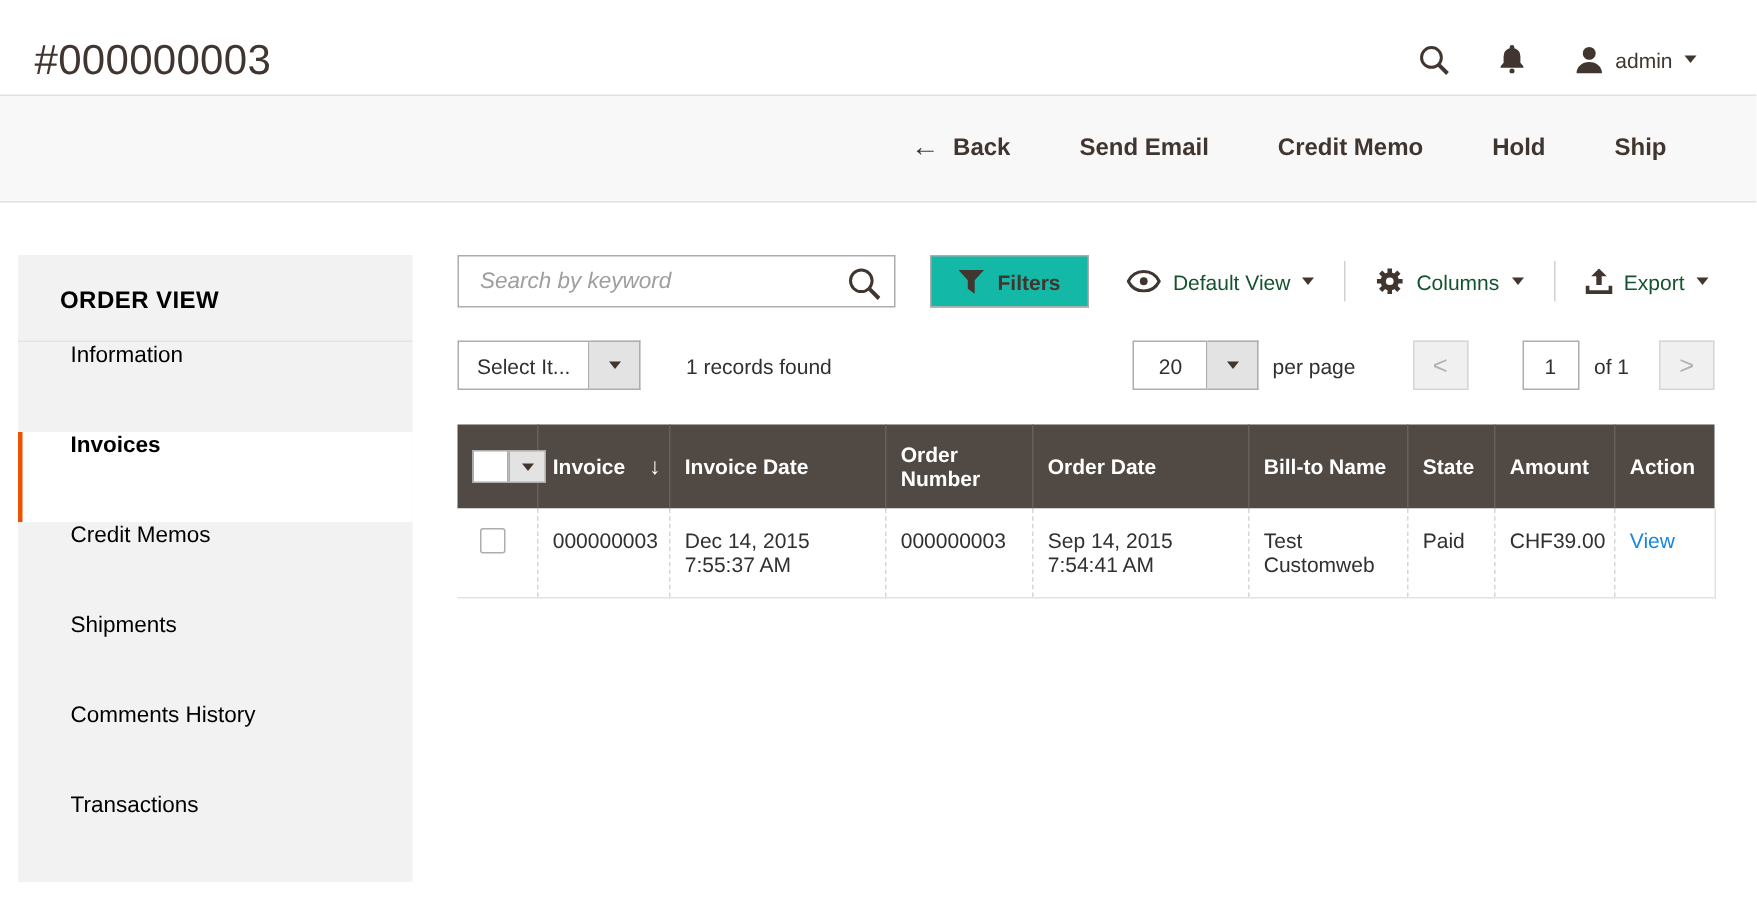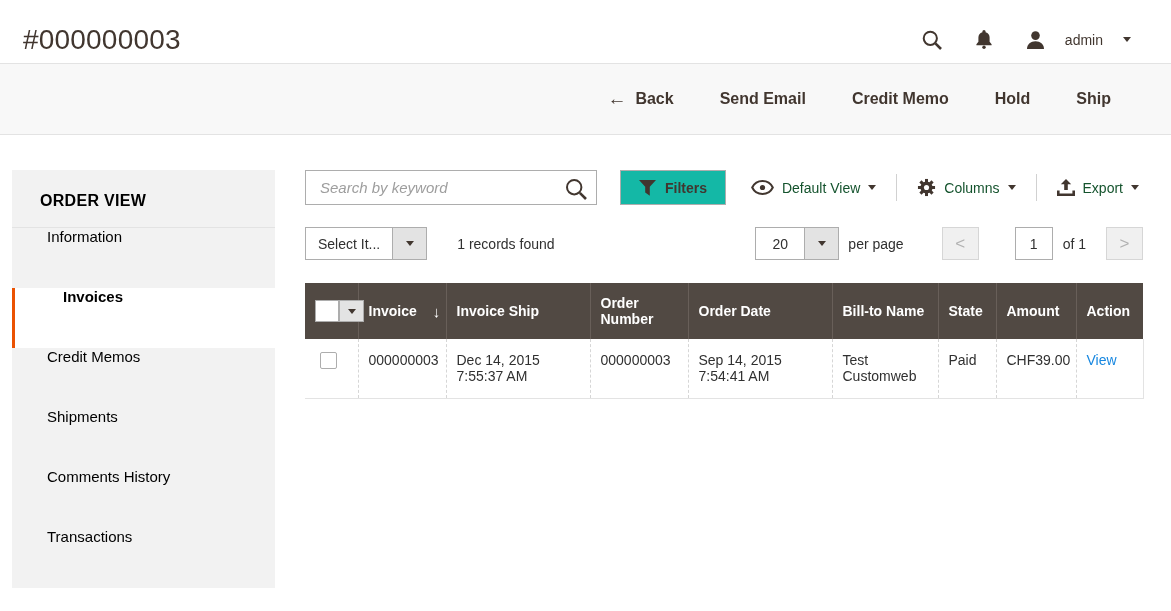--- a/index.html
+++ b/index.html
@@ -5,21 +5,21 @@
   * { margin:0; padding:0; box-sizing:border-box; }
   html,body { width:1171px; height:611px; background:#fff; overflow:hidden;
     font-family:"Liberation Sans", sans-serif; color:#41362f; }
 
   
   .page-header { height:63px; display:flex; align-items:center;
     justify-content:space-between; padding:16px 40px 0 23px; background:#fff; }
   .page-title { font-size:28px; font-weight:400; color:#41362f; letter-spacing:.2px; }
   .header-actions { display:flex; align-items:center; gap:34px; }
   .hicon-btn { background:none; border:none; cursor:pointer; display:flex; align-items:center; padding:0; }
-  .user-menu { display:flex; align-items:center; gap:20px; background:none; border:none; cursor:pointer;
+  .user-menu { display:flex; align-items:center; gap:8px; background:none; border:none; cursor:pointer;
     font-family:inherit; font-size:14px; color:#41362f; }
 
   .caret { width:0; height:0; display:inline-block;
     border-left:4px solid transparent; border-right:4px solid transparent;
     border-top:5px solid #41362f; }
 
   
   .action-bar { height:72px; background:#f8f8f8; border-top:1px solid #e3e3e3;
     border-bottom:1px solid #e3e3e3; display:flex; align-items:center;
     justify-content:flex-end; gap:46px; padding-right:60px; }
@@ -31,21 +31,21 @@
   .content { display:flex; gap:30px; padding:35px 28px 0 12px; align-items:flex-start; }
 
   
   .sidebar { width:263px; background:#f2f2f2; flex:none; }
   .sidebar-title { padding:22px 15px 17px 28px; font-size:16px; font-weight:700;
     letter-spacing:.3px; border-bottom:1px solid #e3e3e3; color:#000000; }
   .sidebar ul { list-style:none; }
   .sidebar li { height:60px; display:flex; padding-left:35px;
     font-size:15px; color:#000000; cursor:pointer; }
   .sidebar li.active { background:#fff; border-left:3px solid #eb5202;
-    padding-left:48px; font-weight:600; }
+    padding-left:32px; font-weight:600; }
 
   
   .main { flex:1; min-width:0; }
 
   .toolbar-row1 { display:flex; align-items:center; height:35px; margin-bottom:22px; }
   .search-wrap { position:relative; width:292px; height:35px; }
   .search-input { width:100%; height:100%; border:1px solid #adadad; background:#fff;
     font-family:inherit; font-size:15px; padding:0 40px 0 14px; color:#303030; }
   .search-input::placeholder { font-style:italic; color:#9e9e9e; }
   .search-submit { position:absolute; right:6px; top:4px; background:none; border:none;
@@ -286,21 +286,21 @@
                 <span class="caret"></span>
               </span>
             </div>
           </th>
           <th>
             <div class="th-inner">
               <span>Invoice</span>
               <span class="sort-arrow">↓</span>
             </div>
           </th>
-          <th><span>Invoice Ship</span></th>
+          <th><span>Invoice Date</span></th>
           <th><span>Order Number</span></th>
           <th><span>Order Date</span></th>
           <th><span>Bill-to Name</span></th>
           <th><span>State</span></th>
           <th><span>Amount</span></th>
           <th><span>Action</span></th>
         </tr>
       </thead>
       <tbody>
         <tr>

